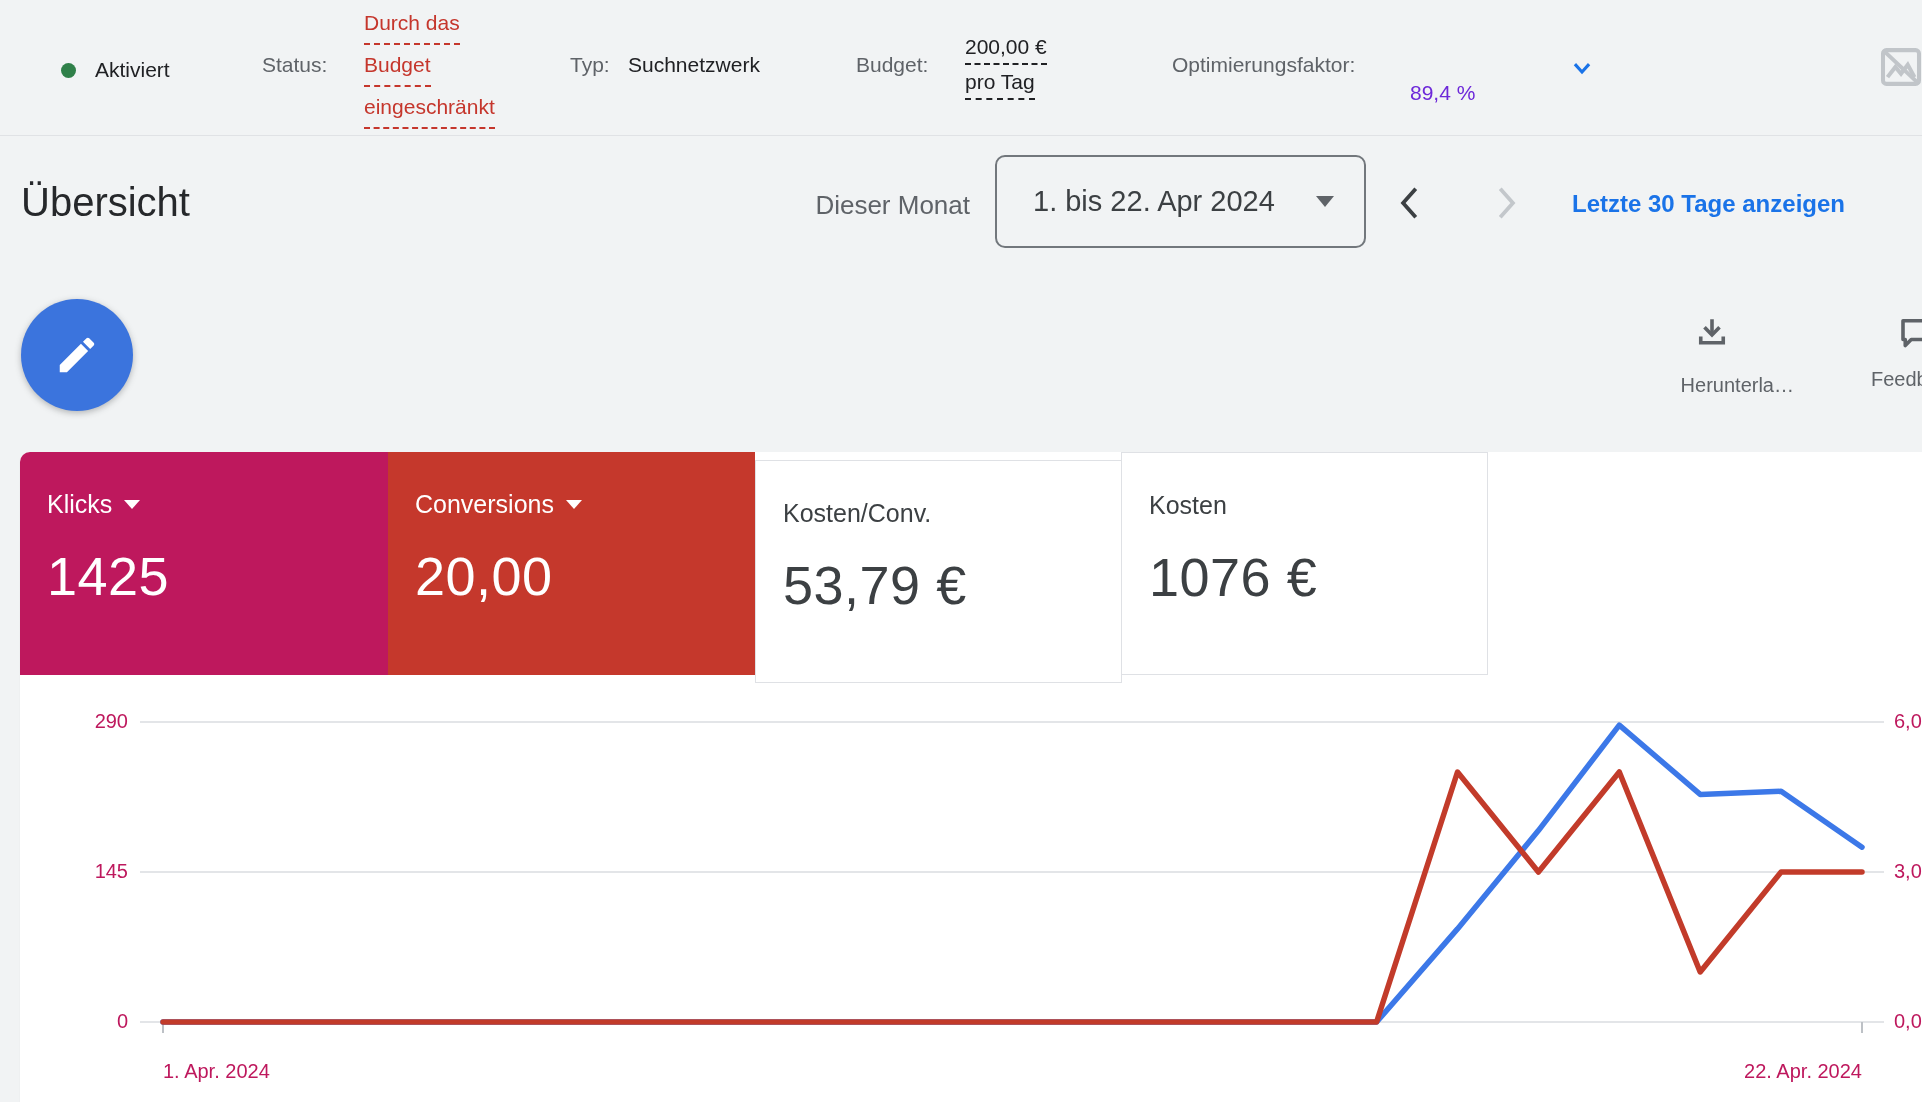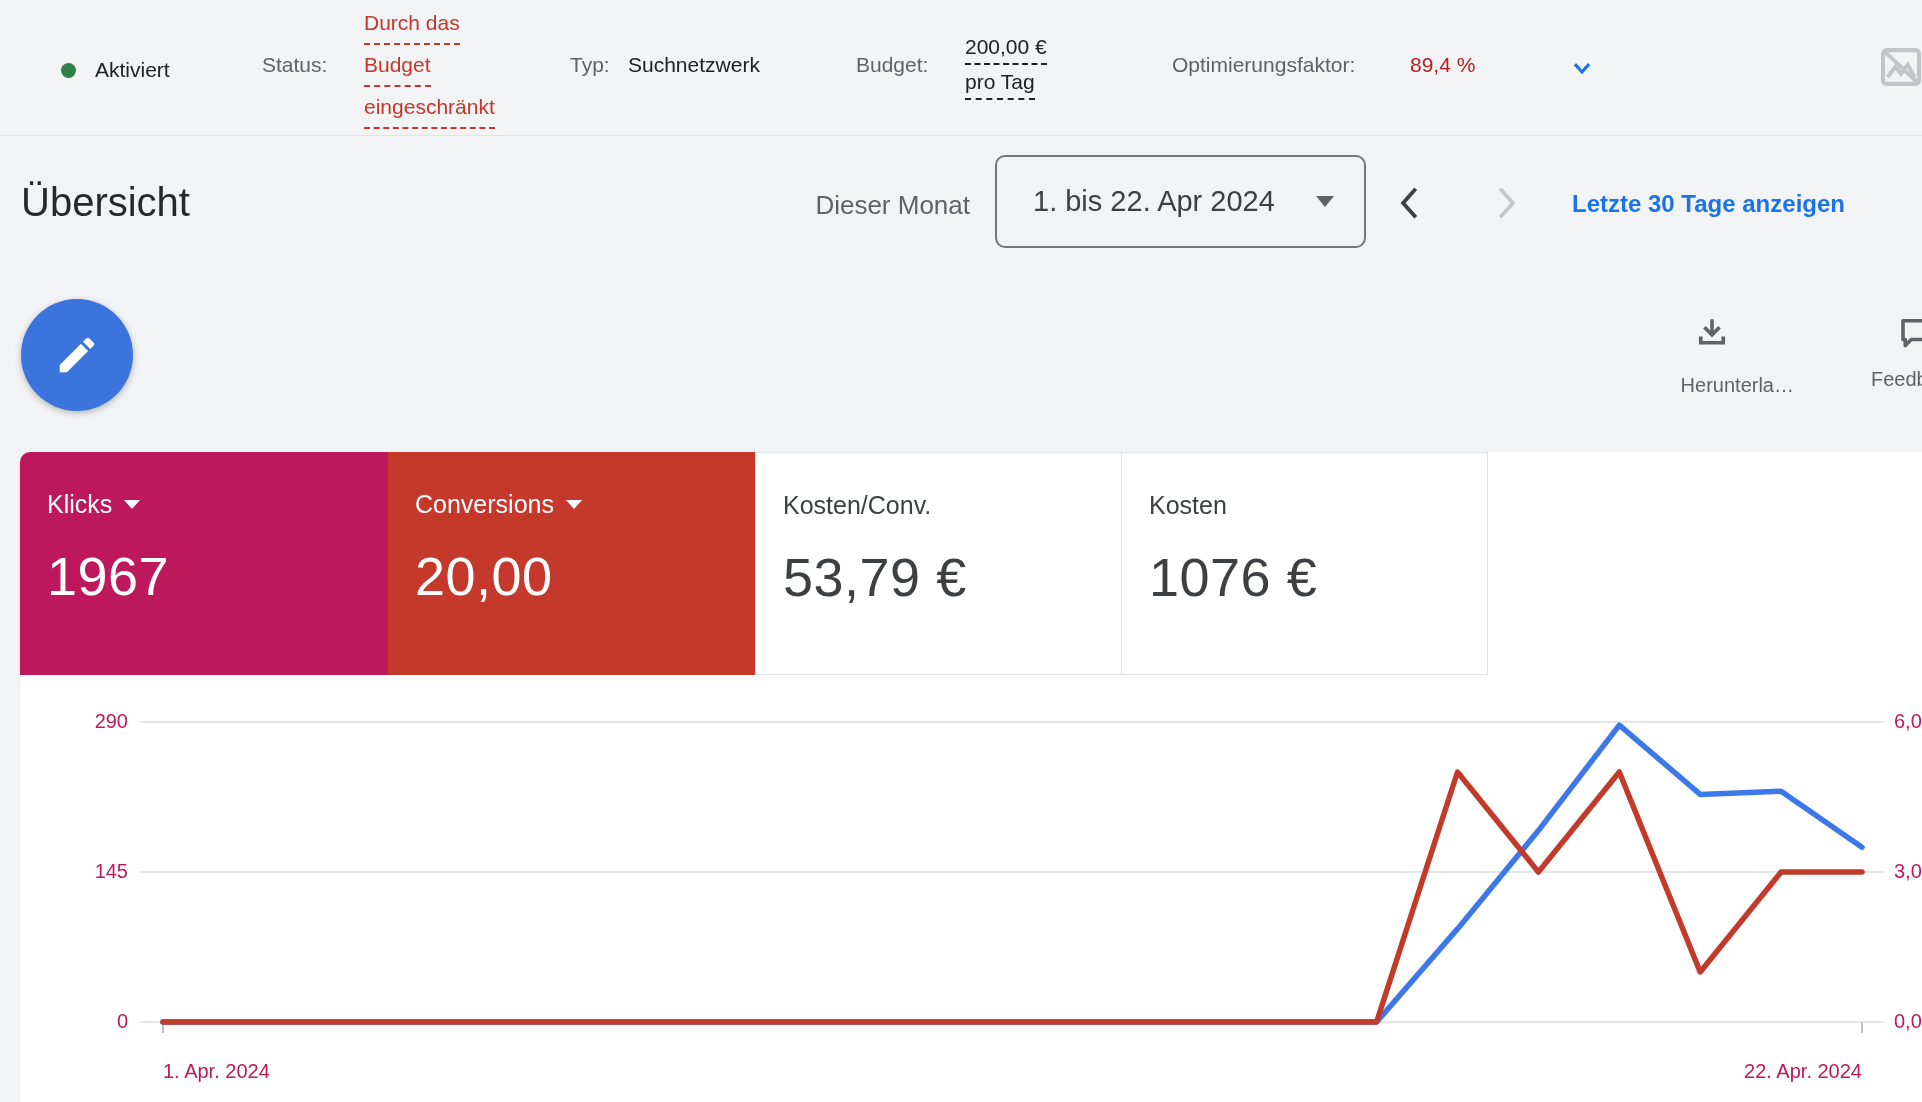--- a/index.html
+++ b/index.html
@@ -13,21 +13,21 @@
   
   .statusbar { position:absolute; left:0; top:0; width:1922px; height:136px;
                background:#f1f3f4; border-bottom:1px solid #e0e2e5; }
   .sb-label { color:#5f6368; font-size:21px; }
   .sb-value { color:#202124; font-size:21px; }
   .dot { width:15px; height:15px; border-radius:50%; }
   .dashed-red { color:#c5362c; border-bottom:2px dashed #c5362c; }
   .dashed-dark { color:#202124; border-bottom:2px dashed #202124; }
   .stack { display:flex; flex-direction:column; align-items:flex-start; }
   .stack span { display:inline-block;margin-left:17px; }
-  .purple { color:#b91c1c; }
+  .purple { color:#6d28d9;margin-top:28px; }
   .blue-link { color:#1a73e8; cursor:pointer; }
 
   
   .page-title { font-size:40px; color:#26282b; }
   .datebox { position:absolute; left:987px; top:155px; width:371px; height:93px;
              border:2px solid #72777c; border-radius:10px; display:flex;
              align-items:center; padding:0 30px 0 36px; cursor:pointer;margin-left:8px; }
   .datebox-text { font-size:29px; color:#3c4043; flex:1; }
   .tri-down { width:0; height:0; border-left:9px solid transparent;
               border-right:9px solid transparent; border-top:11px solid #5f6368; }
@@ -144,32 +144,32 @@
   <div class="tool-label" style="margin-top:14px; margin-left:-26px;">Feedback</div>
 </div>
 
 <div class="panel"></div>
 
 <div class="card card-colored" style="left:20px; width:368px; background:#be185d; border-top-left-radius:10px;">
   <div class="lbl-row">
     <span>Klicks</span>
     <span class="tri-sm"></span>
   </div>
-  <div class="val">1967</div>
+  <div class="val">1425</div>
 </div>
 
 <div class="card card-colored" style="left:388px; width:367px; background:#c5382c;">
   <div class="lbl-row">
     <span>Conversions</span>
     <span class="tri-sm"></span>
   </div>
   <div class="val">20,00</div>
 </div>
 
-<div class="card card-white" style="left:755px; width:367px;">
+<div class="card card-white" style="left:755px; width:367px;margin-top:8px;">
   <div class="lbl-row">
     <span>Kosten/Conv.</span>
   </div>
   <div class="val">53,79 €</div>
 </div>
 
 <div class="card card-white" style="left:1121px; width:367px;">
   <div class="lbl-row">
     <span>Kosten</span>
   </div>

